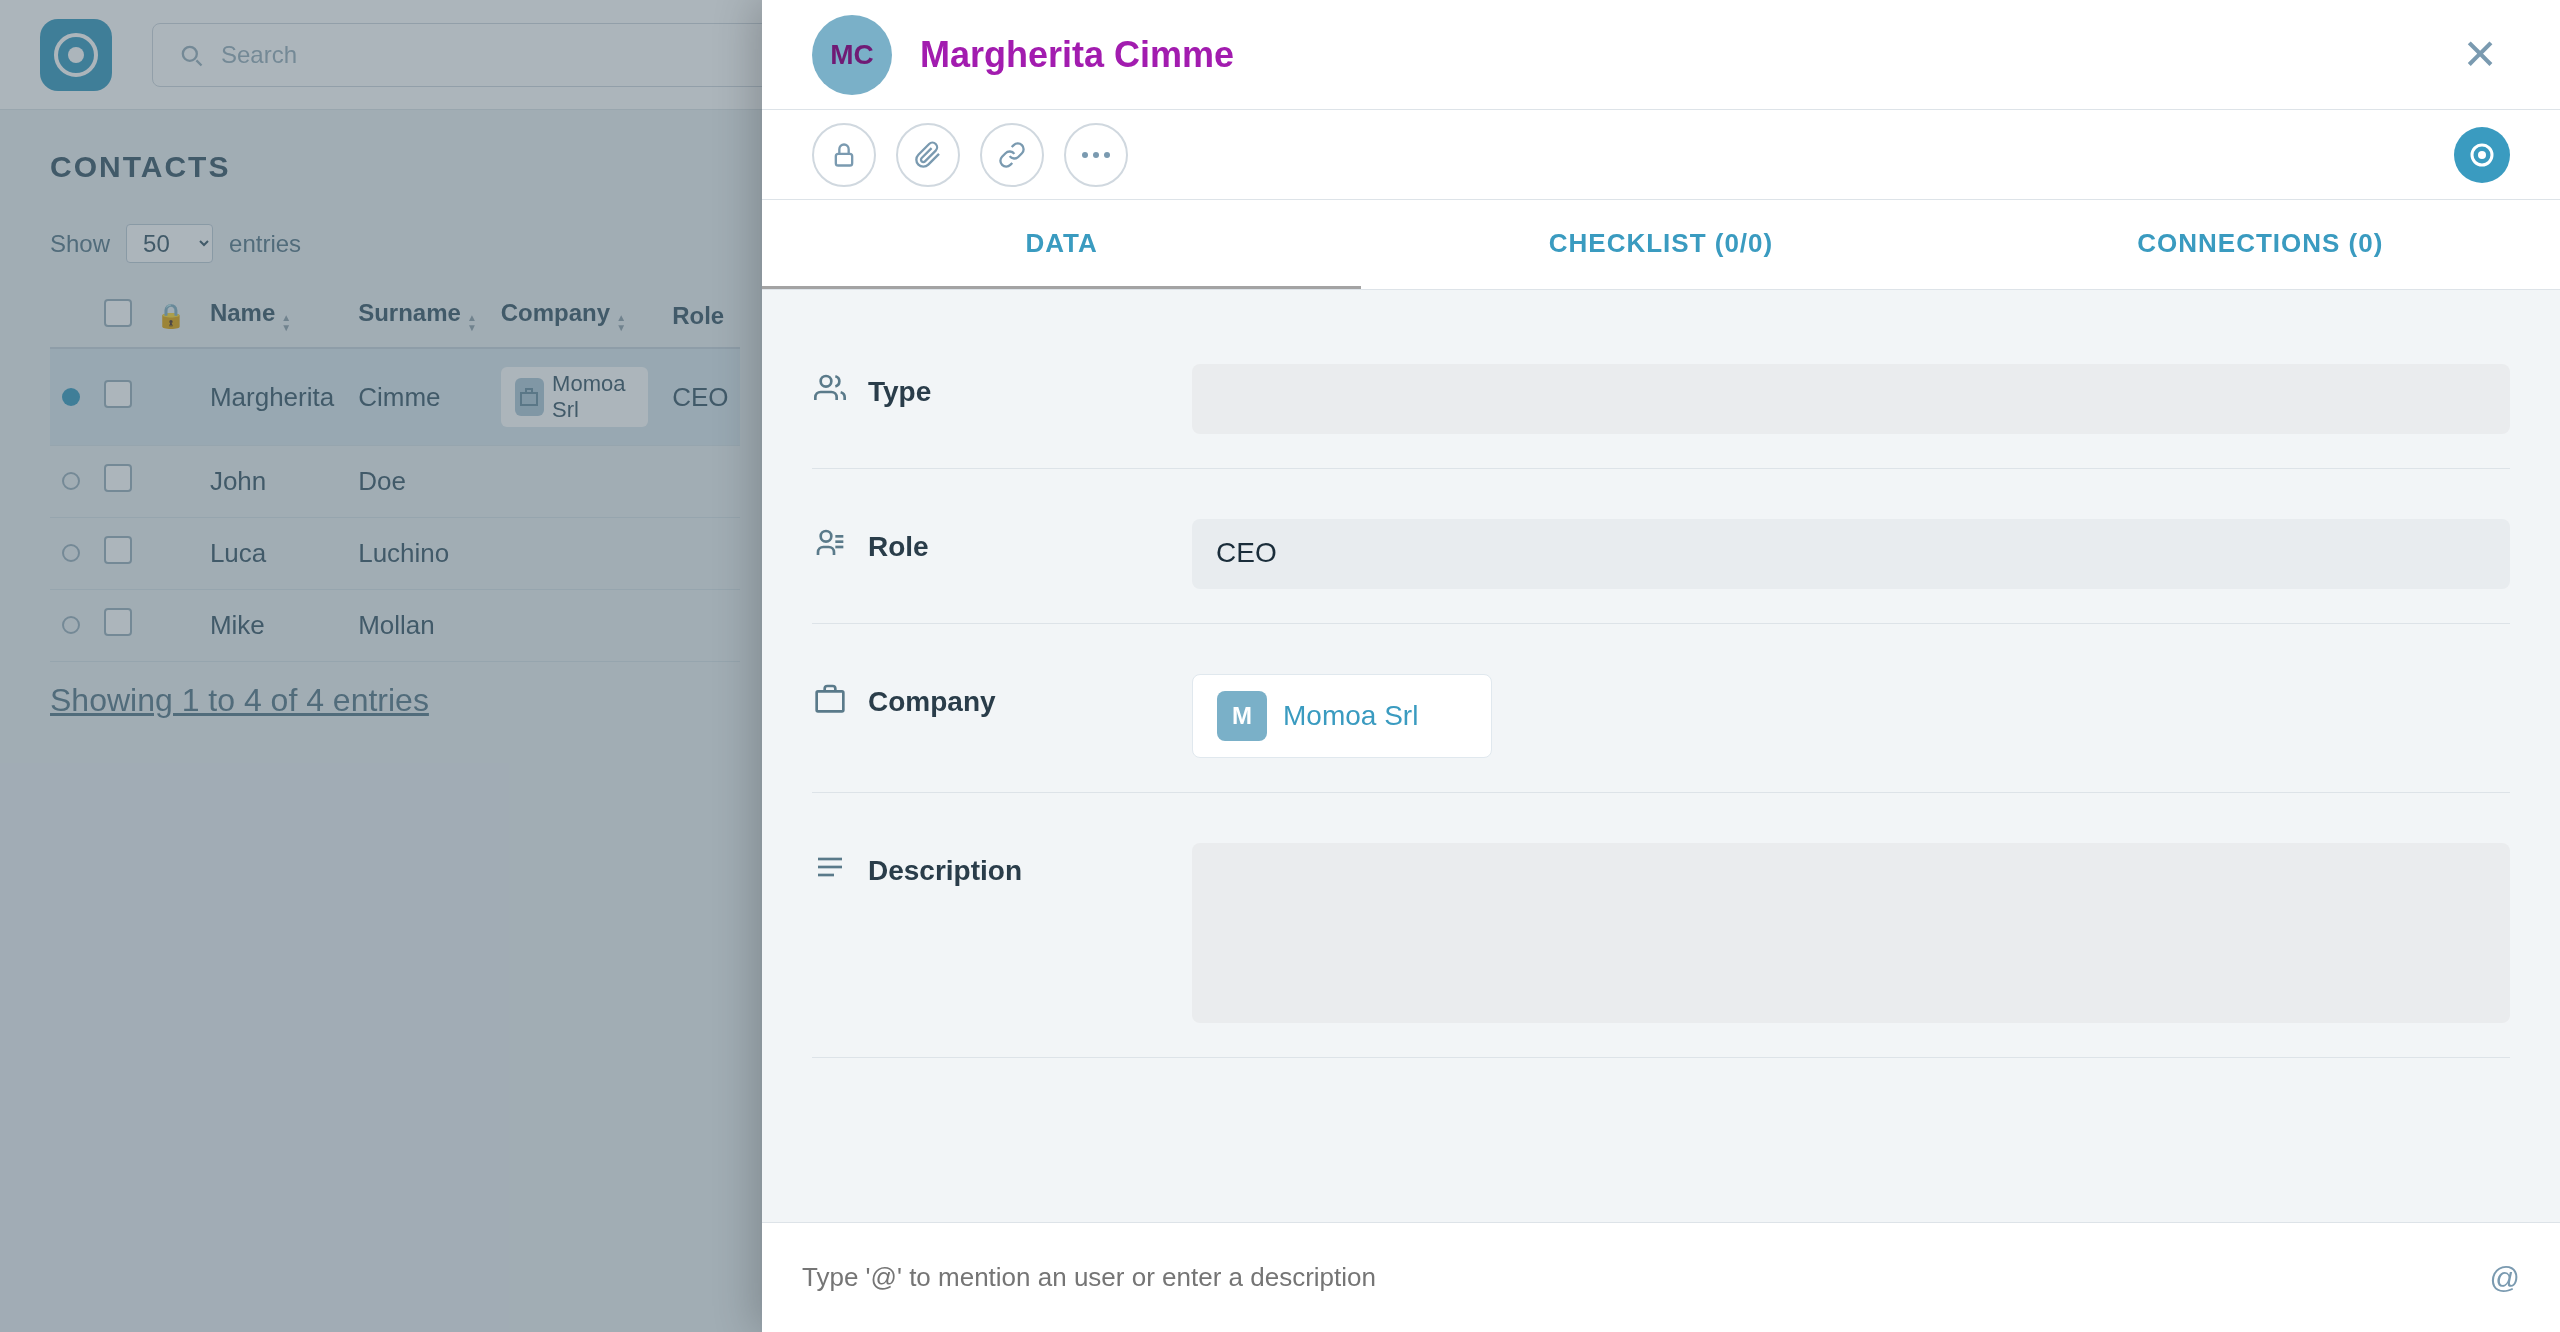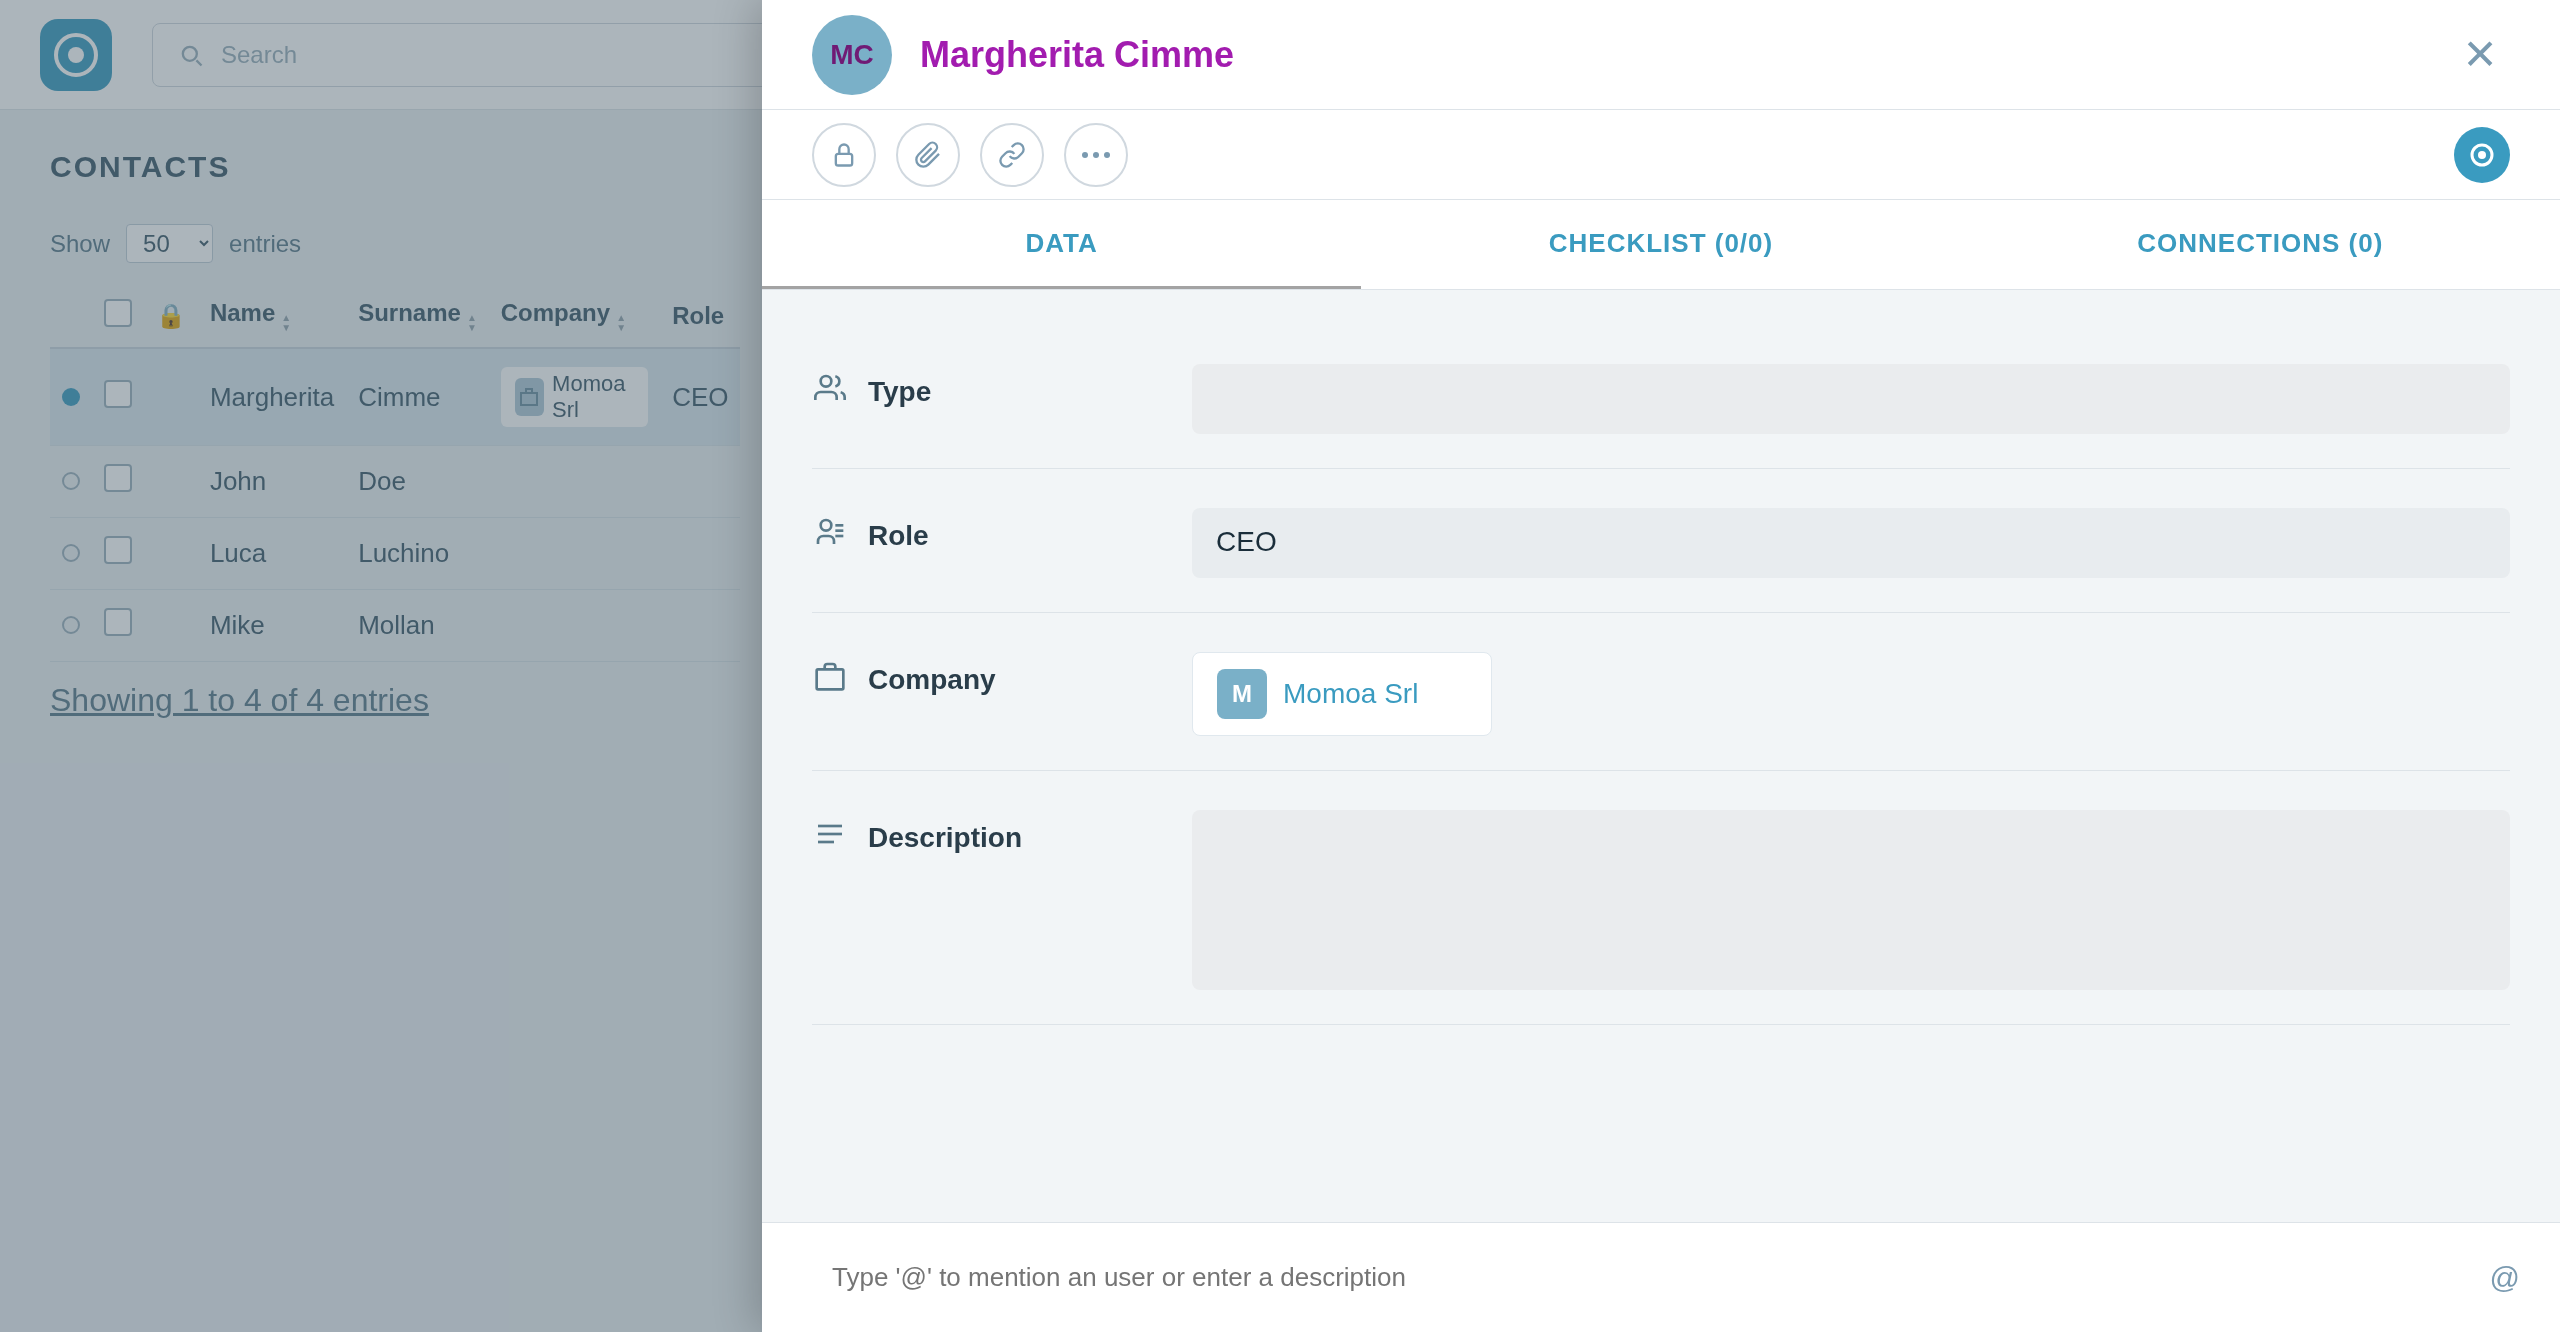--- a/index.html
+++ b/index.html
@@ -295,21 +295,21 @@
       border-bottom: 3px solid transparent;
     }
 
     
     .panel-body {
       flex: 1;
       overflow-y: auto;
       padding: 40px 50px;
       display: flex;
       flex-direction: column;
-      gap: 5px;
+      gap: 16px;
     }
 
     .field-row {
       display: flex;
       align-items: flex-start;
       padding: 34px 0;
       border-bottom: 1px solid #dde3e8;
       gap: 40px;
     }
     .field-label-area {
@@ -383,21 +383,20 @@
       align-items: center;
       gap: 20px;
     }
     .mention-input {
       flex: 1;
       font-size: 26px;
       color: #0c4a6e;
       border: none;
       outline: none;
       background: transparent;
-      margin-left: 30px;
     }
     .at-sign {
       font-size: 30px;
       color: #7a9ab0;
     }
   </style>
 </head>
 <body>
 
 <div class="app-bg"></div>

